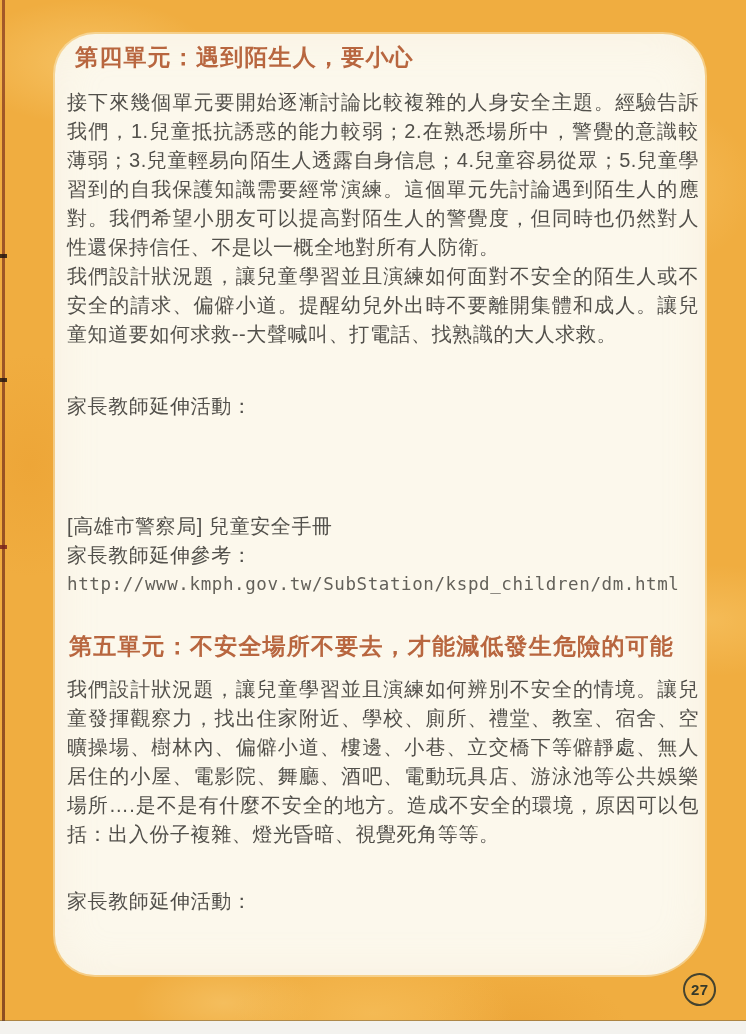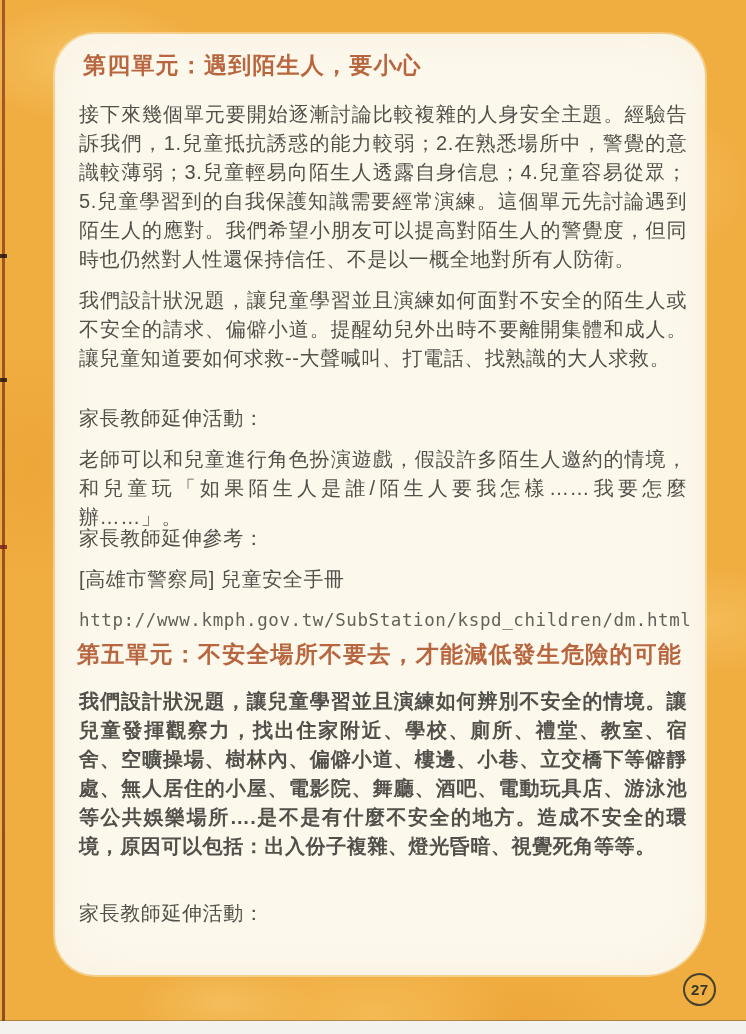--- a/index.html
+++ b/index.html
@@ -27,35 +27,35 @@
     background:#f3f2ee;border-top:2px solid #9490844;
     box-shadow:0 -1px 0 rgba(90,85,70,.45);
   }
   .card{
     position:absolute;left:55px;top:34px;width:650px;height:941px;
     background:#fcf8ec;
     border-radius:40px 42px 60px 40px;
     box-shadow:0 0 0 2px rgba(250,243,220,.45), inset 0 0 40px rgba(240,225,190,.25);
   }
   .heading{
-    position:absolute;margin:8px;
+    position:absolute;margin:0;
     color:#b8663f;font-size:23px;font-weight:bold;letter-spacing:1.2px;
     white-space:nowrap;
   }
   .h1pos{left:20px;top:8px;}
   .h2pos{left:14px;top:597px;}
   .block{position:absolute;left:12px;width:632px;}
   .block p{
-    margin:12px;color:#52504b;font-size:20px;line-height:29px;letter-spacing:0.6px;
+    margin:0;color:#52504b;font-size:20px;line-height:29px;letter-spacing:0.6px;
     text-align:justify;
   }
   .p1pos{top:54px;}
   .apos{top:358px;}
   .bpos{top:478px;}
-  .p2pos{top:641px;font-weight:bold;}
+  .p2pos{top:641px;}
   .cpos{top:853px;}
   .url{
     font-family:"DejaVu Sans Mono","Liberation Mono",monospace !important;
     font-size:17.5px !important;letter-spacing:0.6px !important;
     color:#63615a !important;text-align:left;
   }
   .page-num{
     position:absolute;left:683px;top:973px;width:29px;height:29px;
     border:2px solid #45432f;border-radius:50%;
     display:flex;align-items:center;justify-content:center;
@@ -80,26 +80,25 @@
 
     <h1 class="heading h1pos">第四單元：遇到陌生人，要小心</h1>
 
     <div class="block p1pos">
       <p>接下來幾個單元要開始逐漸討論比較複雜的人身安全主題。經驗告訴我們，1.兒童抵抗誘惑的能力較弱；2.在熟悉場所中，警覺的意識較薄弱；3.兒童輕易向陌生人透露自身信息；4.兒童容易從眾；5.兒童學習到的自我保護知識需要經常演練。這個單元先討論遇到陌生人的應對。我們希望小朋友可以提高對陌生人的警覺度，但同時也仍然對人性還保持信任、不是以一概全地對所有人防衛。</p>
       <p>我們設計狀況題，讓兒童學習並且演練如何面對不安全的陌生人或不安全的請求、偏僻小道。提醒幼兒外出時不要離開集體和成人。讓兒童知道要如何求救--大聲喊叫、打電話、找熟識的大人求救。</p>
     </div>
 
     <div class="block apos">
       <p>家長教師延伸活動：</p>
-      <p>老師可以和兒童進行角色扮演遊戲，假設許多陌生人邀約的情境，和兒童玩「如果陌生人是誰/陌生人要我怎樣……我要怎麼辦……」。</p>
     </div>
 
     <div class="block bpos">
+      <p>[高雄市警察局] 兒童安全手冊</p>
       <p>家長教師延伸參考：</p>
-      <p>[高雄市警察局] 兒童安全手冊</p>
       <p class="url">http://www.kmph.gov.tw/SubStation/kspd_children/dm.html</p>
     </div>
 
     <h1 class="heading h2pos">第五單元：不安全場所不要去，才能減低發生危險的可能</h1>
 
     <div class="block p2pos">
       <p>我們設計狀況題，讓兒童學習並且演練如何辨別不安全的情境。讓兒童發揮觀察力，找出住家附近、學校、廁所、禮堂、教室、宿舍、空曠操場、樹林內、偏僻小道、樓邊、小巷、立交橋下等僻靜處、無人居住的小屋、電影院、舞廳、酒吧、電動玩具店、游泳池等公共娛樂場所….是不是有什麼不安全的地方。造成不安全的環境，原因可以包括：出入份子複雜、燈光昏暗、視覺死角等等。</p>
     </div>
 
     <div class="block cpos">

